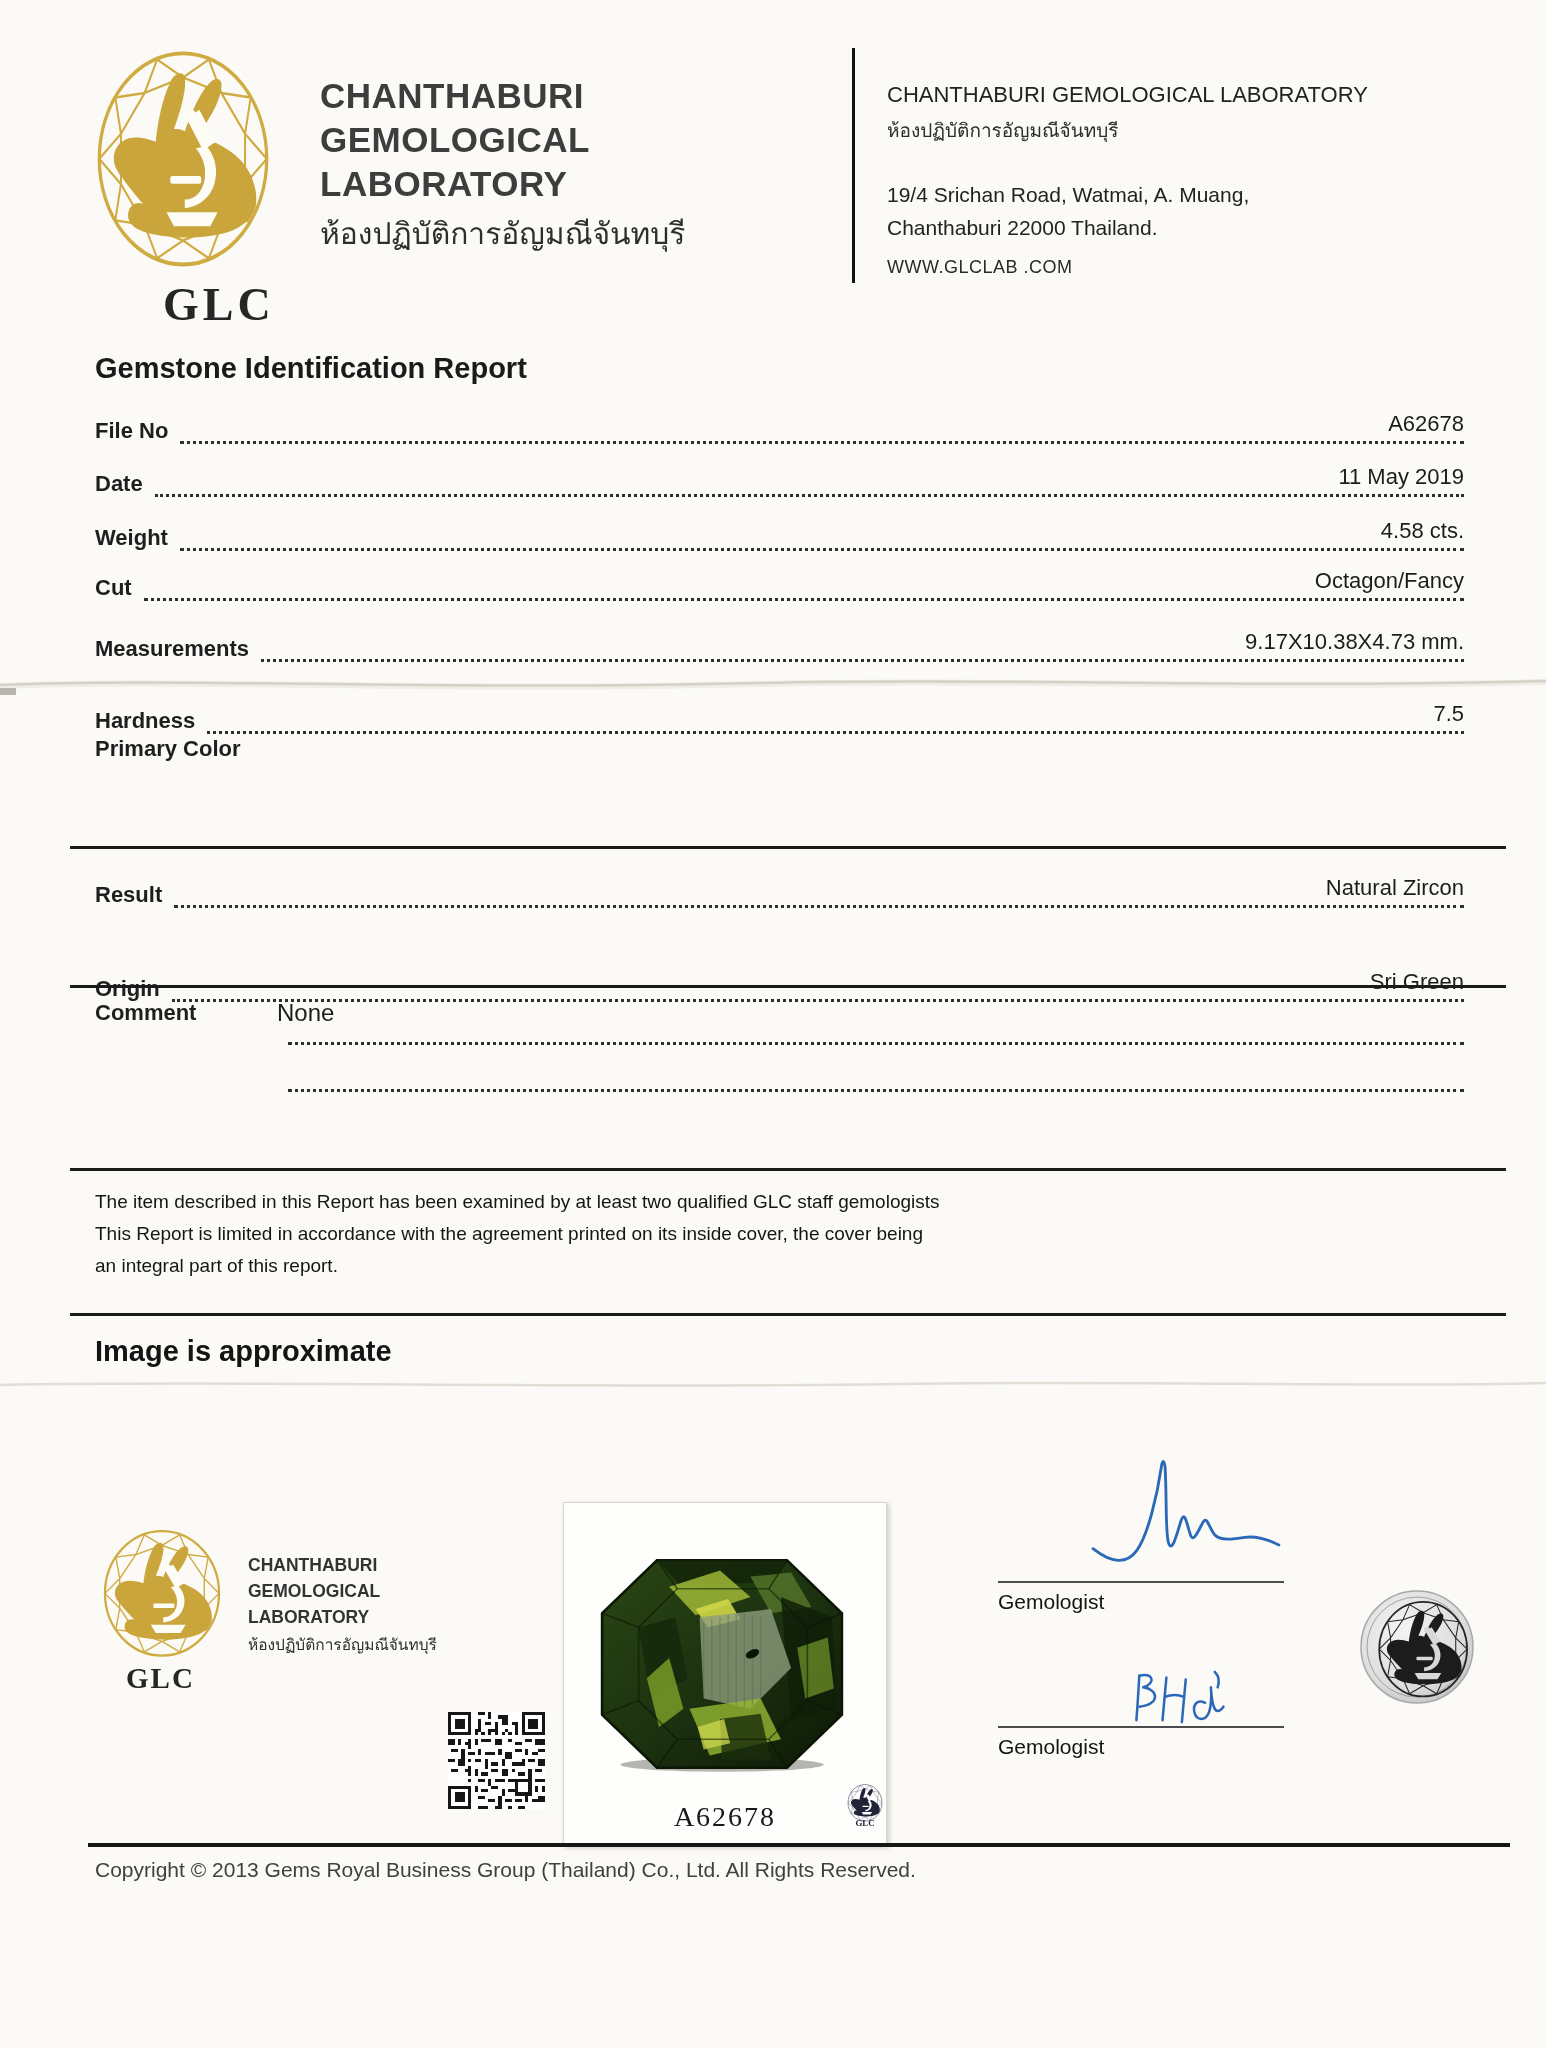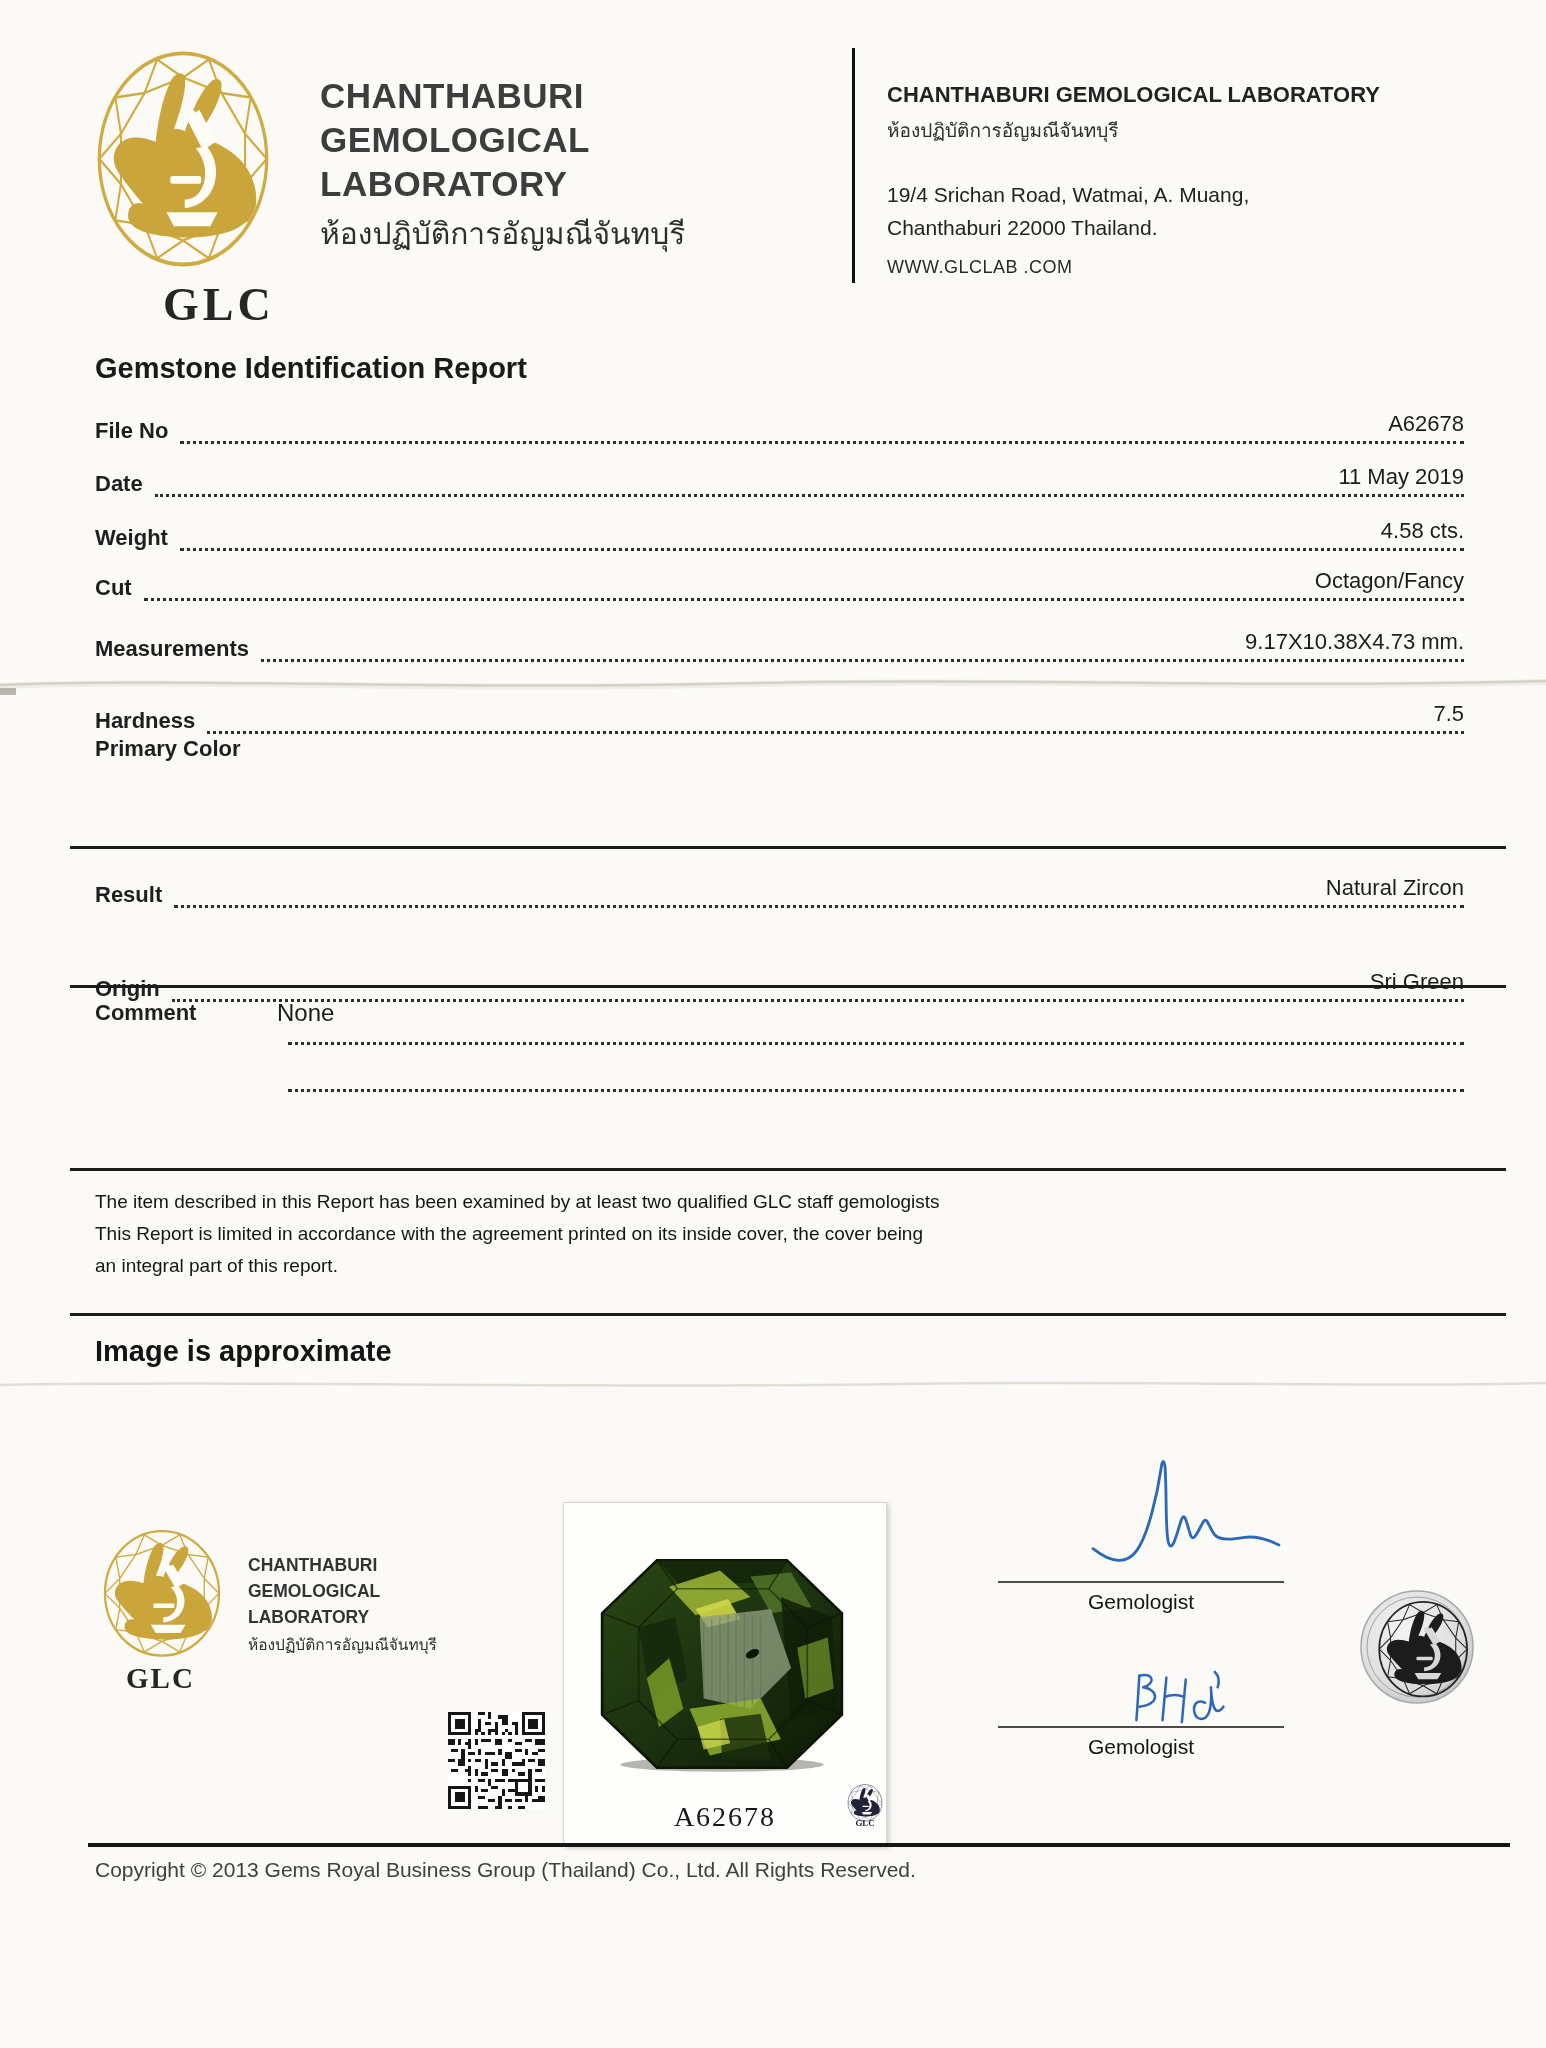--- a/index.html
+++ b/index.html
@@ -6,21 +6,21 @@
   .page{position:relative;width:1546px;height:2048px;background:#fbfaf6;overflow:hidden;
         font-family:"Liberation Sans",sans-serif;color:#1c1c1c;margin:0 auto;}
   .abs{position:absolute;}
   .thai{font-family:"DejaVu Sans",sans-serif;}
   .serif{font-family:"Liberation Serif","DejaVu Serif",serif;}
   
   .org-lines{font-size:35px;font-weight:bold;line-height:44px;color:#3d3d3d;letter-spacing:.5px;}
   .org-thai{font-size:30px;color:#2e2e2e;}
   .glc-big{font-size:46px;font-weight:bold;letter-spacing:4px;color:#262626;}
   .vdiv{width:3px;background:#111;}
-  .r-org{font-size:22px;font-weight:bold;color:#222;}
+  .r-org{font-size:22px;font-weight:normal;color:#222;}
   .r-thai{font-size:19px;color:#2c2c2c;}
   .r-addr{font-size:21px;color:#222;}
   .r-web{font-size:18px;font-weight:normal;color:#2a2a2a;letter-spacing:.5px;}
   
   .title{font-size:29px;font-weight:bold;color:#1a1a1a;}
   .frow{position:absolute;left:95px;width:1369px;height:40px;display:flex;align-items:flex-end;}
   .flabel{font-weight:bold;font-size:22px;color:#1e1e1e;padding-right:12px;white-space:nowrap;}
   .fline{flex:1;display:flex;justify-content:flex-end;align-items:flex-end;
          border-bottom:3px dotted #2e2e2e;padding-bottom:4px;font-size:22px;color:#1c1c1c;white-space:nowrap;}
   .sline{position:absolute;left:70px;width:1436px;height:3px;background:#1b1b1b;}
@@ -29,21 +29,21 @@
   .note{font-size:29px;font-weight:bold;color:#141414;}
   
   .mini-org{font-size:17.5px;font-weight:bold;line-height:26px;color:#333;}
   .mini-thai{font-size:15.5px;color:#2e2e2e;}
   .glc-mini{font-size:29px;font-weight:bold;letter-spacing:2px;color:#262626;}
   .gem-card{position:absolute;left:563px;top:1502px;width:322px;height:342px;background:#fefefd;
             border:1px solid #d5d3cb;box-shadow:2px 2px 5px rgba(120,118,108,.35);}
   .gem-label{position:absolute;top:298px;left:0;width:100%;text-align:center;
              font-size:28px;color:#181818;letter-spacing:2px;}
   .sig-line{position:absolute;left:998px;width:286px;height:2px;background:#4c4c4c;}
-  .sig-role{position:absolute;left:998px;width:286px;text-align:center;font-size:21px;color:#141414;}
+  .sig-role{position:absolute;left:998px;width:286px;font-size:21px;color:#141414;}
   .copyright{font-size:21px;color:#404040;}
   .crease{position:absolute;left:0;width:1546px;pointer-events:none;}
 </style>
 </head>
 <body>
 
 <div class="page">
 
   <svg width="0" height="0" style="position:absolute" aria-hidden="true">
     <defs>

